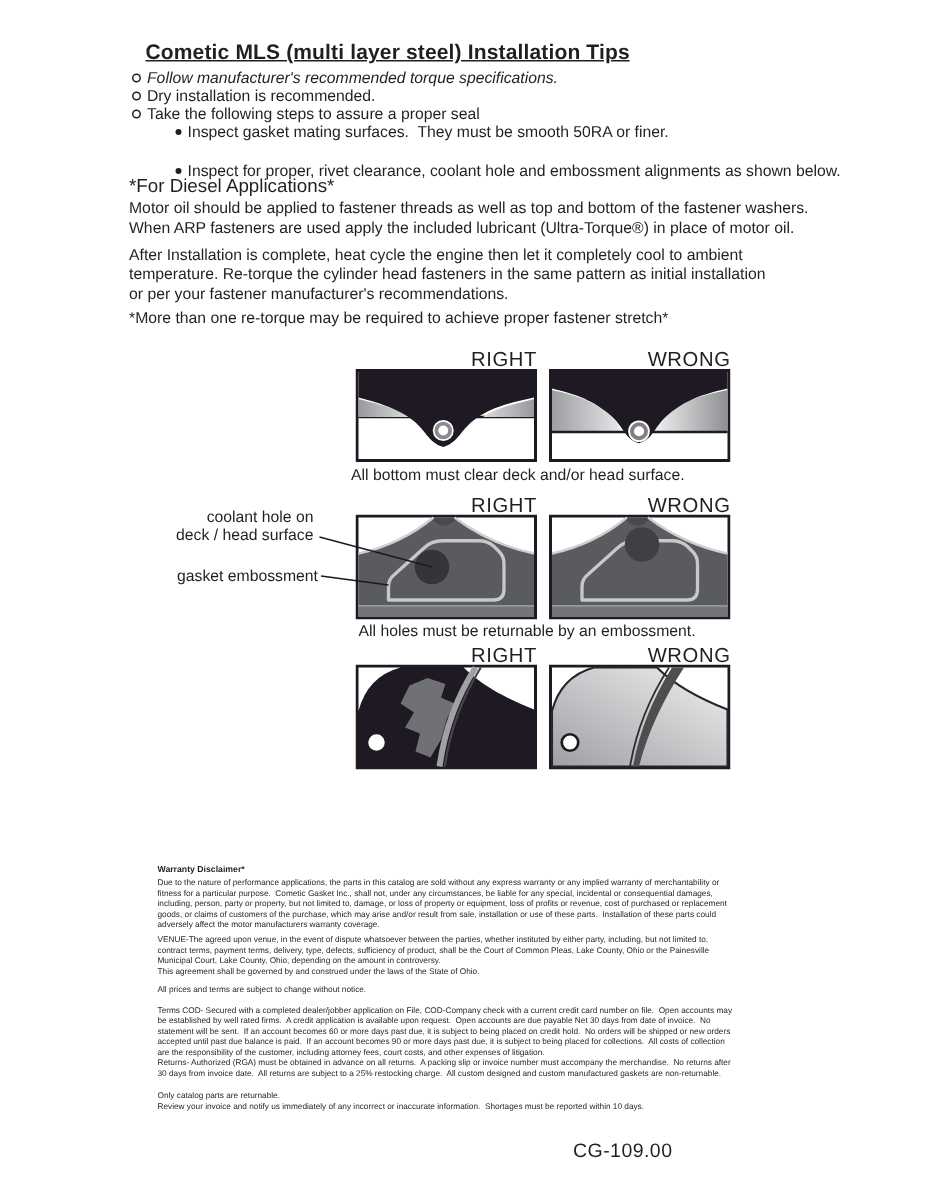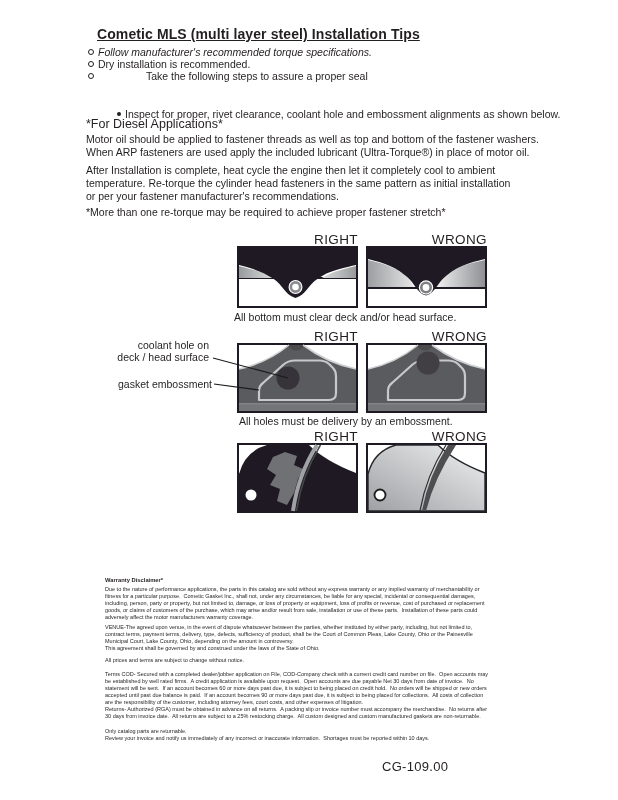--- a/index.html
+++ b/index.html
@@ -29,23 +29,27 @@
   <div class="abs title" style="left:97px;top:26px;">Cometic MLS (multi layer steel) Installation Tips</div>
 
   <div class="abs bullet-row" style="left:88px;top:46px;font-style:italic;">
     <span class="o-marker"></span>
     <span class="bullet-text">Follow manufacturer's recommended torque specifications.</span>
   </div>
   <div class="abs bullet-row" style="left:88px;top:58px;">
     <span class="o-marker"></span>
     <span class="bullet-text">Dry installation is recommended.</span>
   </div>
-  <div class="abs bullet-row" style="left:88px;top:70px;gap:48px;">
+  <div class="abs bullet-row" style="left:88px;top:70px;">
     <span class="o-marker"></span>
     <span class="bullet-text">Take the following steps to assure a proper seal</span>
+  </div>
+  <div class="abs bullet-row" style="left:117px;top:82px;">
+    <span class="dot-marker"></span>
+    <span class="bullet-text">Inspect gasket mating surfaces.  They must be smooth 50RA or finer.</span>
   </div>
   <div class="abs bullet-row" style="left:117px;top:108px;">
     <span class="dot-marker"></span>
     <span class="bullet-text">Inspect for proper, rivet clearance, coolant hole and embossment alignments as shown below.</span>
   </div>
 
   <div class="abs heading" style="left:86px;top:117px;">*For Diesel Applications*</div>
   <div class="abs body-text" style="left:86px;top:164px;">After Installation is complete, heat cycle the engine then let it completely cool to ambient
 temperature. Re-torque the cylinder head fasteners in the same pattern as initial installation
 or per your fastener manufacturer's recommendations.</div>
@@ -127,21 +131,21 @@
     <rect x="2" y="61.5" width="117" height="6.5" fill="#747578"></rect>
     <path d="M22,57 L22,48 Q22,43 26,40 L46,22 Q51,17.5 58,17.5 L82,17.5 Q88,17.5 92,21 L96,25 Q99,28 99,33 L99,50 Q99,57 92,57 Z" fill="none" stroke="#c6c8ca" stroke-width="2.2" stroke-linejoin="round"></path>
     <circle cx="62" cy="20" r="11.5" fill="#413f44"></circle>
   </svg>
 
   <svg class="abs" style="left:205px;top:352px;pointer-events:none;" width="95" height="42" viewBox="0 0 95 42">
     <line x1="8" y1="6" x2="83" y2="26" stroke="#1a1a1a" stroke-width="1.1"></line>
     <line x1="9" y1="32" x2="54" y2="38" stroke="#1a1a1a" stroke-width="1.1"></line>
   </svg>
 
-  <div class="abs caption" style="left:239px;top:416px;">All holes must be delivery by an embossment.</div>
+  <div class="abs caption" style="left:239px;top:416px;">All holes must be returnable by an embossment.</div>
 
   <div class="abs rw-label" style="left:237px;top:429px;">RIGHT</div>
   <div class="abs rw-label" style="left:366px;top:429px;">WRONG</div>
 
   <svg class="abs" style="left:237px;top:443px;" width="121" height="70" viewBox="0 0 121 70">
     <rect x="1" y="1" width="119" height="68" fill="#1e1923" stroke="#1e1923" stroke-width="2"></rect>
     <path d="M2,2 L30,2 Q8,8 2,31 Z" fill="#ffffff"></path>
     <path d="M72,2 L119,2 L119,30 Q88,18 72,2 Z" fill="#ffffff"></path>
     <path d="M36,14 L48,9 L60,13 L57,22 L66,26 L61,36 L57,50 L50,62 L40,58 L43,46 L33,42 L39,32 L30,26 Z" fill="#707174"></path>
     <path d="M80,2 Q61,32 56,68" fill="none" stroke="#9fa1a4" stroke-width="4"></path>

